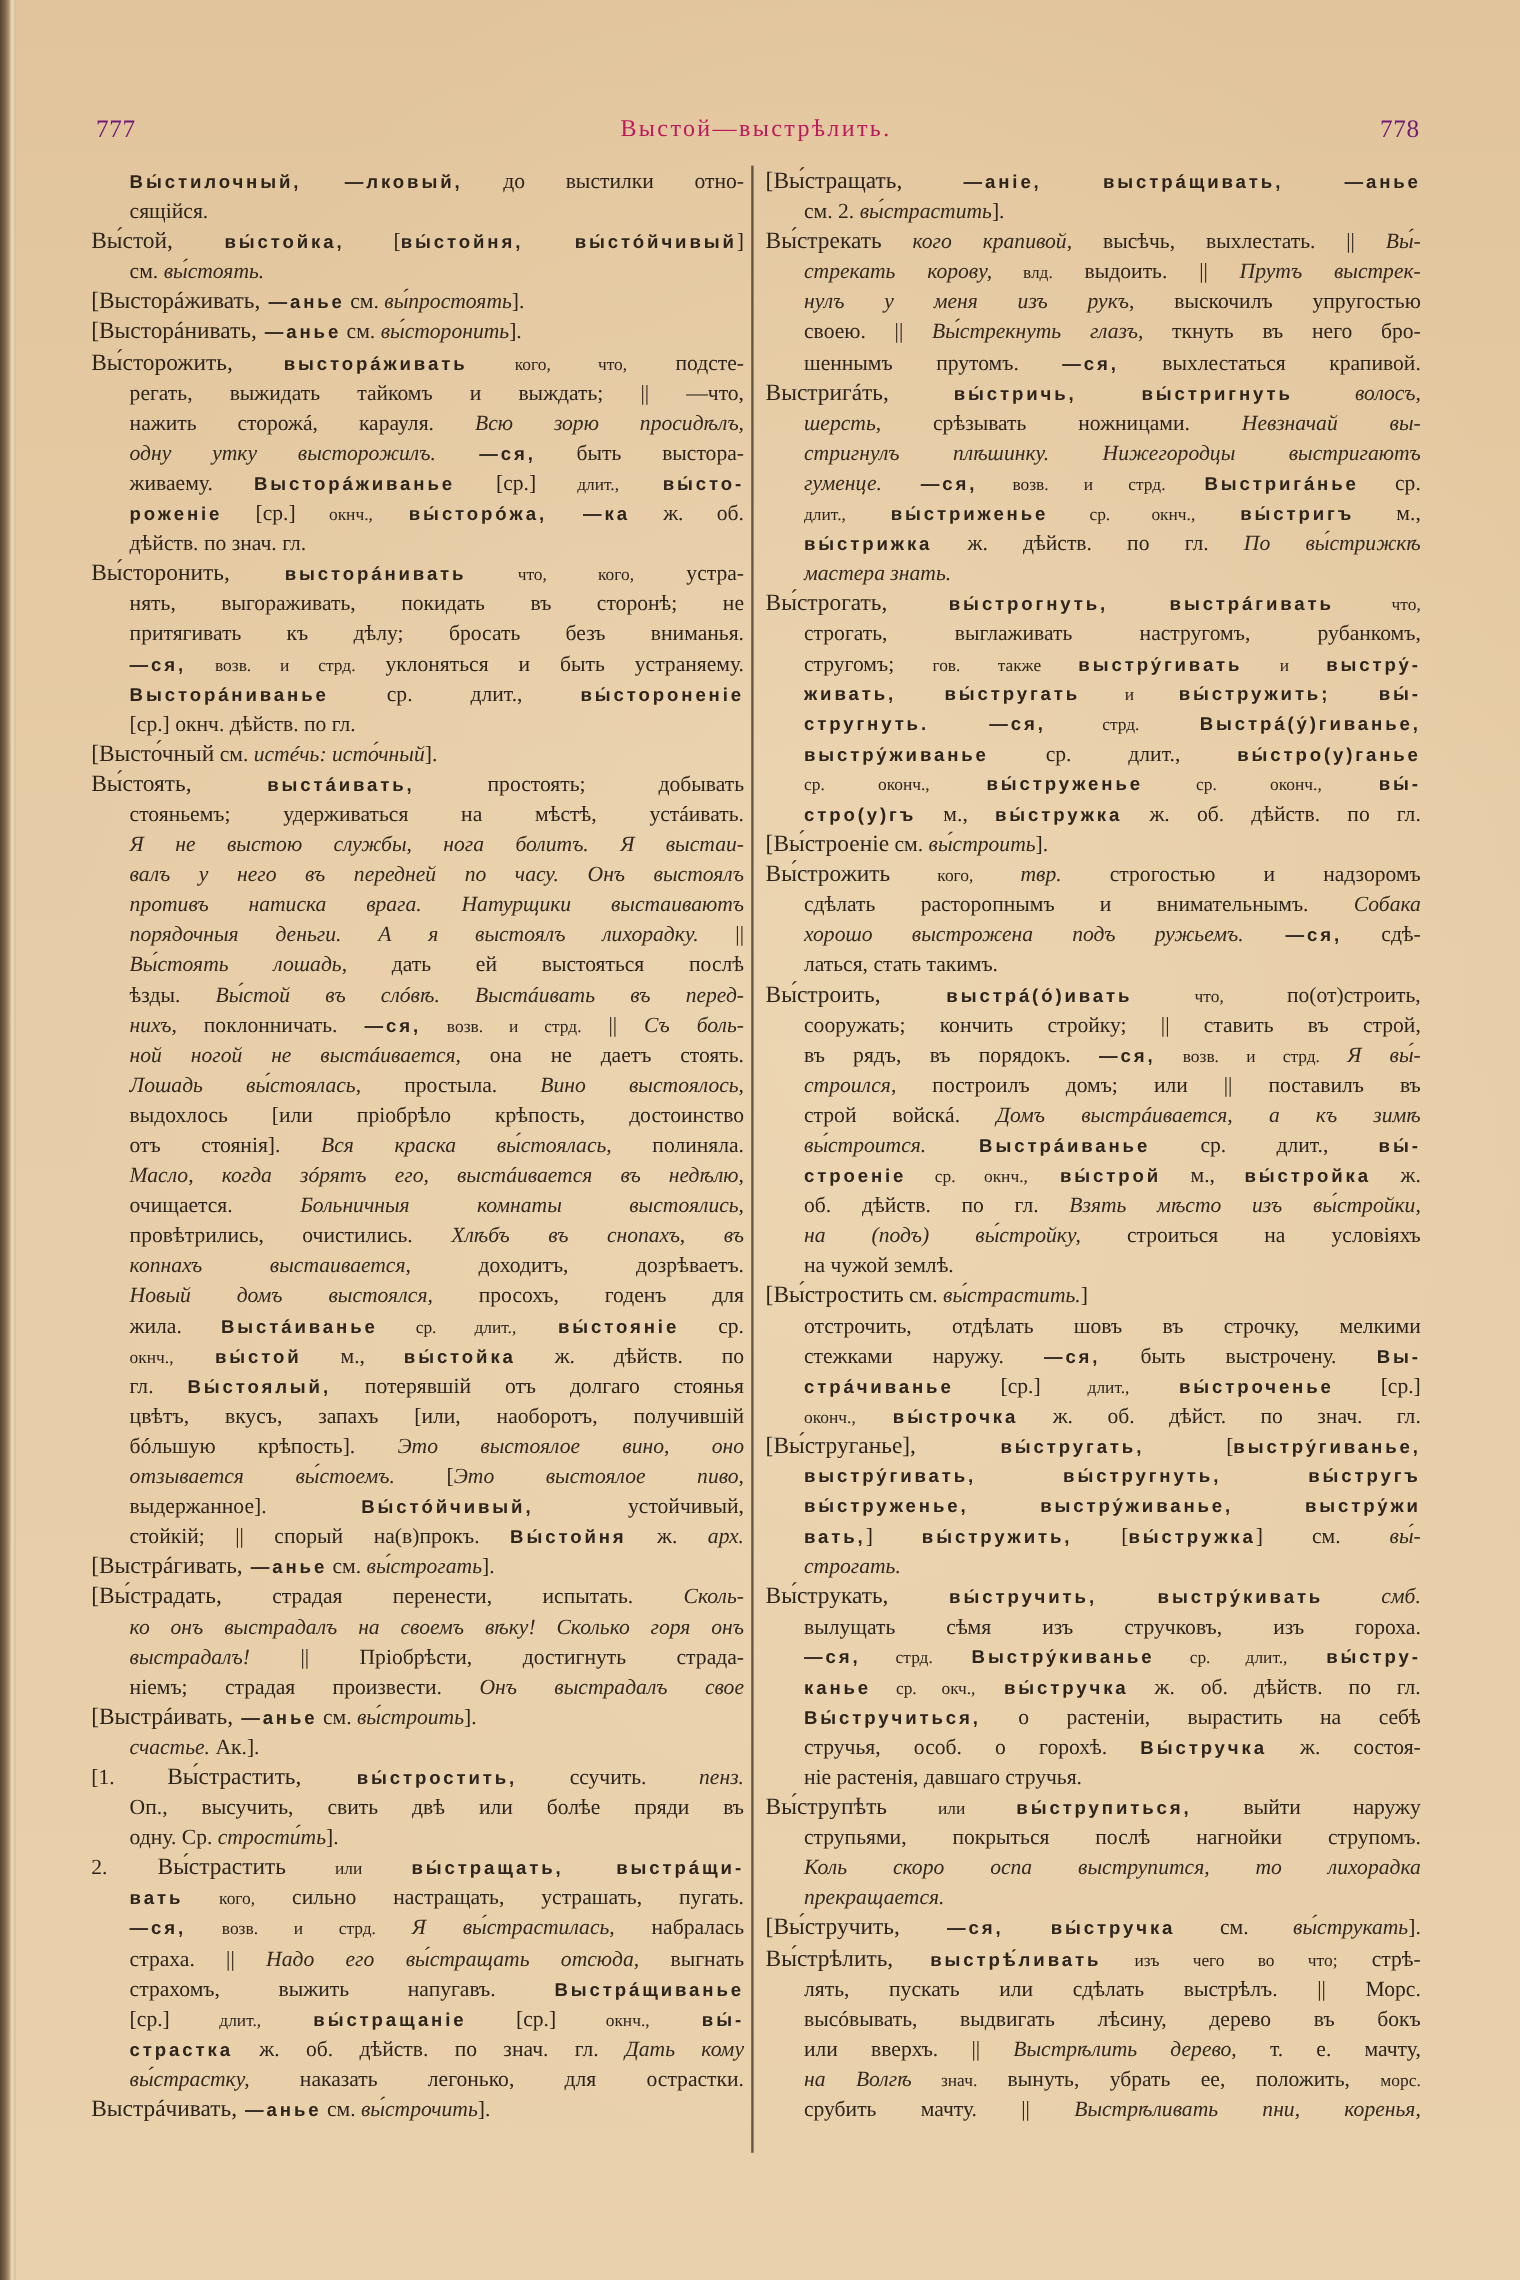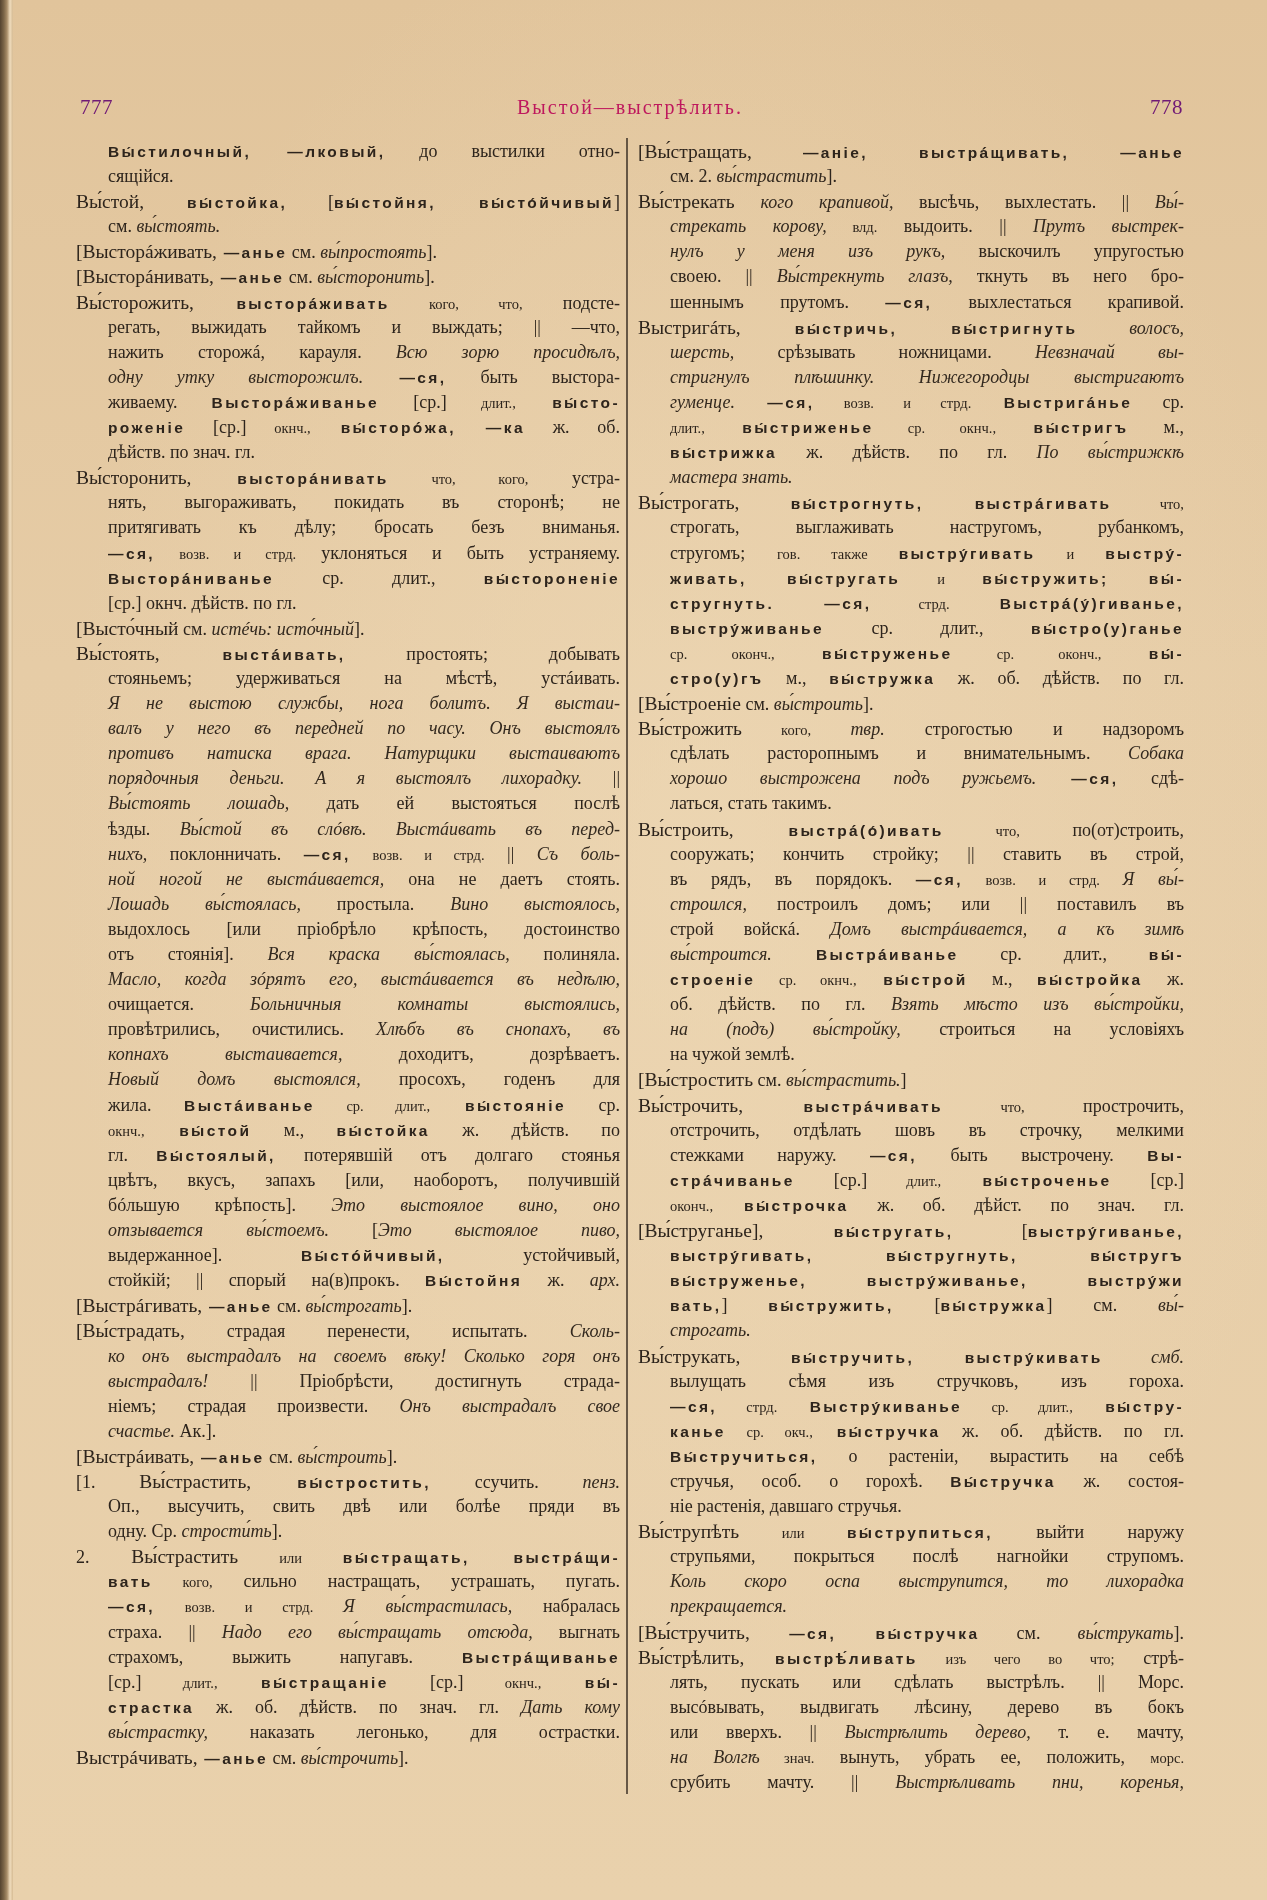--- a/index.html
+++ b/index.html
@@ -96,22 +96,22 @@
     <div class="ln in j"><span class="t-n">цвѣтъ, вкусъ, запахъ [или, наоборотъ, получившій</span></div>
     <div class="ln in j"><span class="t-n">бóльшую крѣпость]. </span><span class="t-i">Это выстоялое вино, оно</span></div>
     <div class="ln in j"><span class="t-i">отзывается вы́стоемъ.</span><span class="t-n"> [</span><span class="t-i">Это выстоялое пиво,</span></div>
     <div class="ln in j"><span class="t-n">выдержанное]. </span><span class="t-b">Вы́стóйчивый,</span><span class="t-n"> устойчивый,</span></div>
     <div class="ln in j"><span class="t-n">стойкій; || спорый на(в)прокъ. </span><span class="t-b">Вы́стойня</span><span class="t-n"> ж. </span><span class="t-i">арх.</span></div>
     <div class="ln"><span class="t-h">[Выстрáгивать,</span><span class="t-b"> —анье</span><span class="t-n"> см. </span><span class="t-i">вы́строгать</span><span class="t-n">].</span></div>
     <div class="ln j"><span class="t-h">[Вы́страдать,</span><span class="t-n"> страдая перенести, испытать. </span><span class="t-i">Сколь-</span></div>
     <div class="ln in j"><span class="t-i">ко онъ выстрадалъ на своемъ вѣку! Сколько горя онъ</span></div>
     <div class="ln in j"><span class="t-i">выстрадалъ!</span><span class="t-n"> || Пріобрѣсти, достигнуть страда-</span></div>
     <div class="ln in j"><span class="t-n">ніемъ; страдая произвести. </span><span class="t-i">Онъ выстрадалъ свое</span></div>
+    <div class="ln"><span class="t-h">[Выстрáивать,</span><span class="t-b"> —анье</span><span class="t-n"> см. </span><span class="t-i">вы́строить</span><span class="t-n">].</span></div>
     <div class="ln in"><span class="t-i">счастье.</span><span class="t-n"> Ак.].</span></div>
-    <div class="ln"><span class="t-h">[Выстрáивать,</span><span class="t-b"> —анье</span><span class="t-n"> см. </span><span class="t-i">вы́строить</span><span class="t-n">].</span></div>
     <div class="ln j"><span class="t-n">[1. </span><span class="t-h">Вы́страстить,</span><span class="t-b"> вы́стростить,</span><span class="t-n"> ссучить. </span><span class="t-i">пенз.</span></div>
     <div class="ln in j"><span class="t-n">Оп., высучить, свить двѣ или болѣе пряди въ</span></div>
     <div class="ln in"><span class="t-n">одну. Ср. </span><span class="t-i">стрости́ть</span><span class="t-n">].</span></div>
     <div class="ln j"><span class="t-n">2. </span><span class="t-h">Вы́страстить</span><span class="t-s"> или </span><span class="t-b">вы́стращать, выстрáщи-</span></div>
     <div class="ln in j"><span class="t-b">вать</span><span class="t-s"> кого,</span><span class="t-n"> сильно настращать, устрашать, пугать.</span></div>
     <div class="ln in j"><span class="t-b">—ся,</span><span class="t-s"> возв. и стрд. </span><span class="t-i">Я вы́страстилась,</span><span class="t-n"> набралась</span></div>
     <div class="ln in j"><span class="t-n">страха. || </span><span class="t-i">Надо его вы́стращать отсюда,</span><span class="t-n"> выгнать</span></div>
     <div class="ln in j"><span class="t-n">страхомъ, выжить напугавъ. </span><span class="t-b">Выстрáщиванье</span></div>
     <div class="ln in j"><span class="t-n">[ср.] </span><span class="t-s">длит.,</span><span class="t-b"> вы́стращаніе</span><span class="t-n"> [ср.] </span><span class="t-s">окнч.,</span><span class="t-b"> вы́-</span></div>
     <div class="ln in j"><span class="t-b">страстка</span><span class="t-n"> ж. об. дѣйств. по знач. гл. </span><span class="t-i">Дать кому</span></div>
@@ -151,21 +151,20 @@
     <div class="ln in j"><span class="t-n">сооружать; кончить стройку; || ставить въ строй,</span></div>
     <div class="ln in j"><span class="t-n">въ рядъ, въ порядокъ. </span><span class="t-b">—ся,</span><span class="t-s"> возв. и стрд. </span><span class="t-i">Я вы́-</span></div>
     <div class="ln in j"><span class="t-i">строился,</span><span class="t-n"> построилъ домъ; или || поставилъ въ</span></div>
     <div class="ln in j"><span class="t-n">строй войскá. </span><span class="t-i">Домъ выстрáивается, а къ зимѣ</span></div>
     <div class="ln in j"><span class="t-i">вы́строится.</span><span class="t-b"> Выстрáиванье</span><span class="t-n"> ср. длит., </span><span class="t-b">вы́-</span></div>
     <div class="ln in j"><span class="t-b">строеніе</span><span class="t-s"> ср. окнч.,</span><span class="t-b"> вы́строй</span><span class="t-n"> м., </span><span class="t-b">вы́стройка</span><span class="t-n"> ж.</span></div>
     <div class="ln in j"><span class="t-n">об. дѣйств. по гл. </span><span class="t-i">Взять мѣсто изъ вы́стройки,</span></div>
     <div class="ln in j"><span class="t-i">на (подъ) вы́стройку,</span><span class="t-n"> строиться на условіяхъ</span></div>
     <div class="ln in"><span class="t-n">на чужой землѣ.</span></div>
     <div class="ln"><span class="t-h">[Вы́стростить</span><span class="t-n"> см. </span><span class="t-i">вы́страстить.</span><span class="t-n">]</span></div>
-    <div class="ln j"><span class="t-h">Вы́строчить,</span><span class="t-b"> выстрáчивать</span><span class="t-s"> что,</span><span class="t-n"> прострочить,</span></div>
     <div class="ln in j"><span class="t-n">отстрочить, отдѣлать шовъ въ строчку, мелкими</span></div>
     <div class="ln in j"><span class="t-n">стежками наружу. </span><span class="t-b">—ся,</span><span class="t-n"> быть выстрочену. </span><span class="t-b">Вы-</span></div>
     <div class="ln in j"><span class="t-b">стрáчиванье</span><span class="t-n"> [ср.] </span><span class="t-s">длит.,</span><span class="t-b"> вы́строченье</span><span class="t-n"> [ср.]</span></div>
     <div class="ln in j"><span class="t-s">оконч.,</span><span class="t-b"> вы́строчка</span><span class="t-n"> ж. об. дѣйст. по знач. гл.</span></div>
     <div class="ln j"><span class="t-h">[Вы́струганье],</span><span class="t-b"> вы́стругать,</span><span class="t-n"> [</span><span class="t-b">выстру́гиванье,</span></div>
     <div class="ln in j"><span class="t-b">выстру́гивать, вы́стругнуть, вы́стругъ</span></div>
     <div class="ln in j"><span class="t-b">вы́струженье, выстру́живанье, выстру́жи</span></div>
     <div class="ln in j"><span class="t-b">вать,</span><span class="t-n">] </span><span class="t-b">вы́стружить,</span><span class="t-n"> [</span><span class="t-b">вы́стружка</span><span class="t-n">] см. </span><span class="t-i">вы́-</span></div>
     <div class="ln in"><span class="t-i">строгать.</span></div>
     <div class="ln j"><span class="t-h">Вы́струкать,</span><span class="t-b"> вы́стручить, выстру́кивать</span><span class="t-i"> смб.</span></div>

